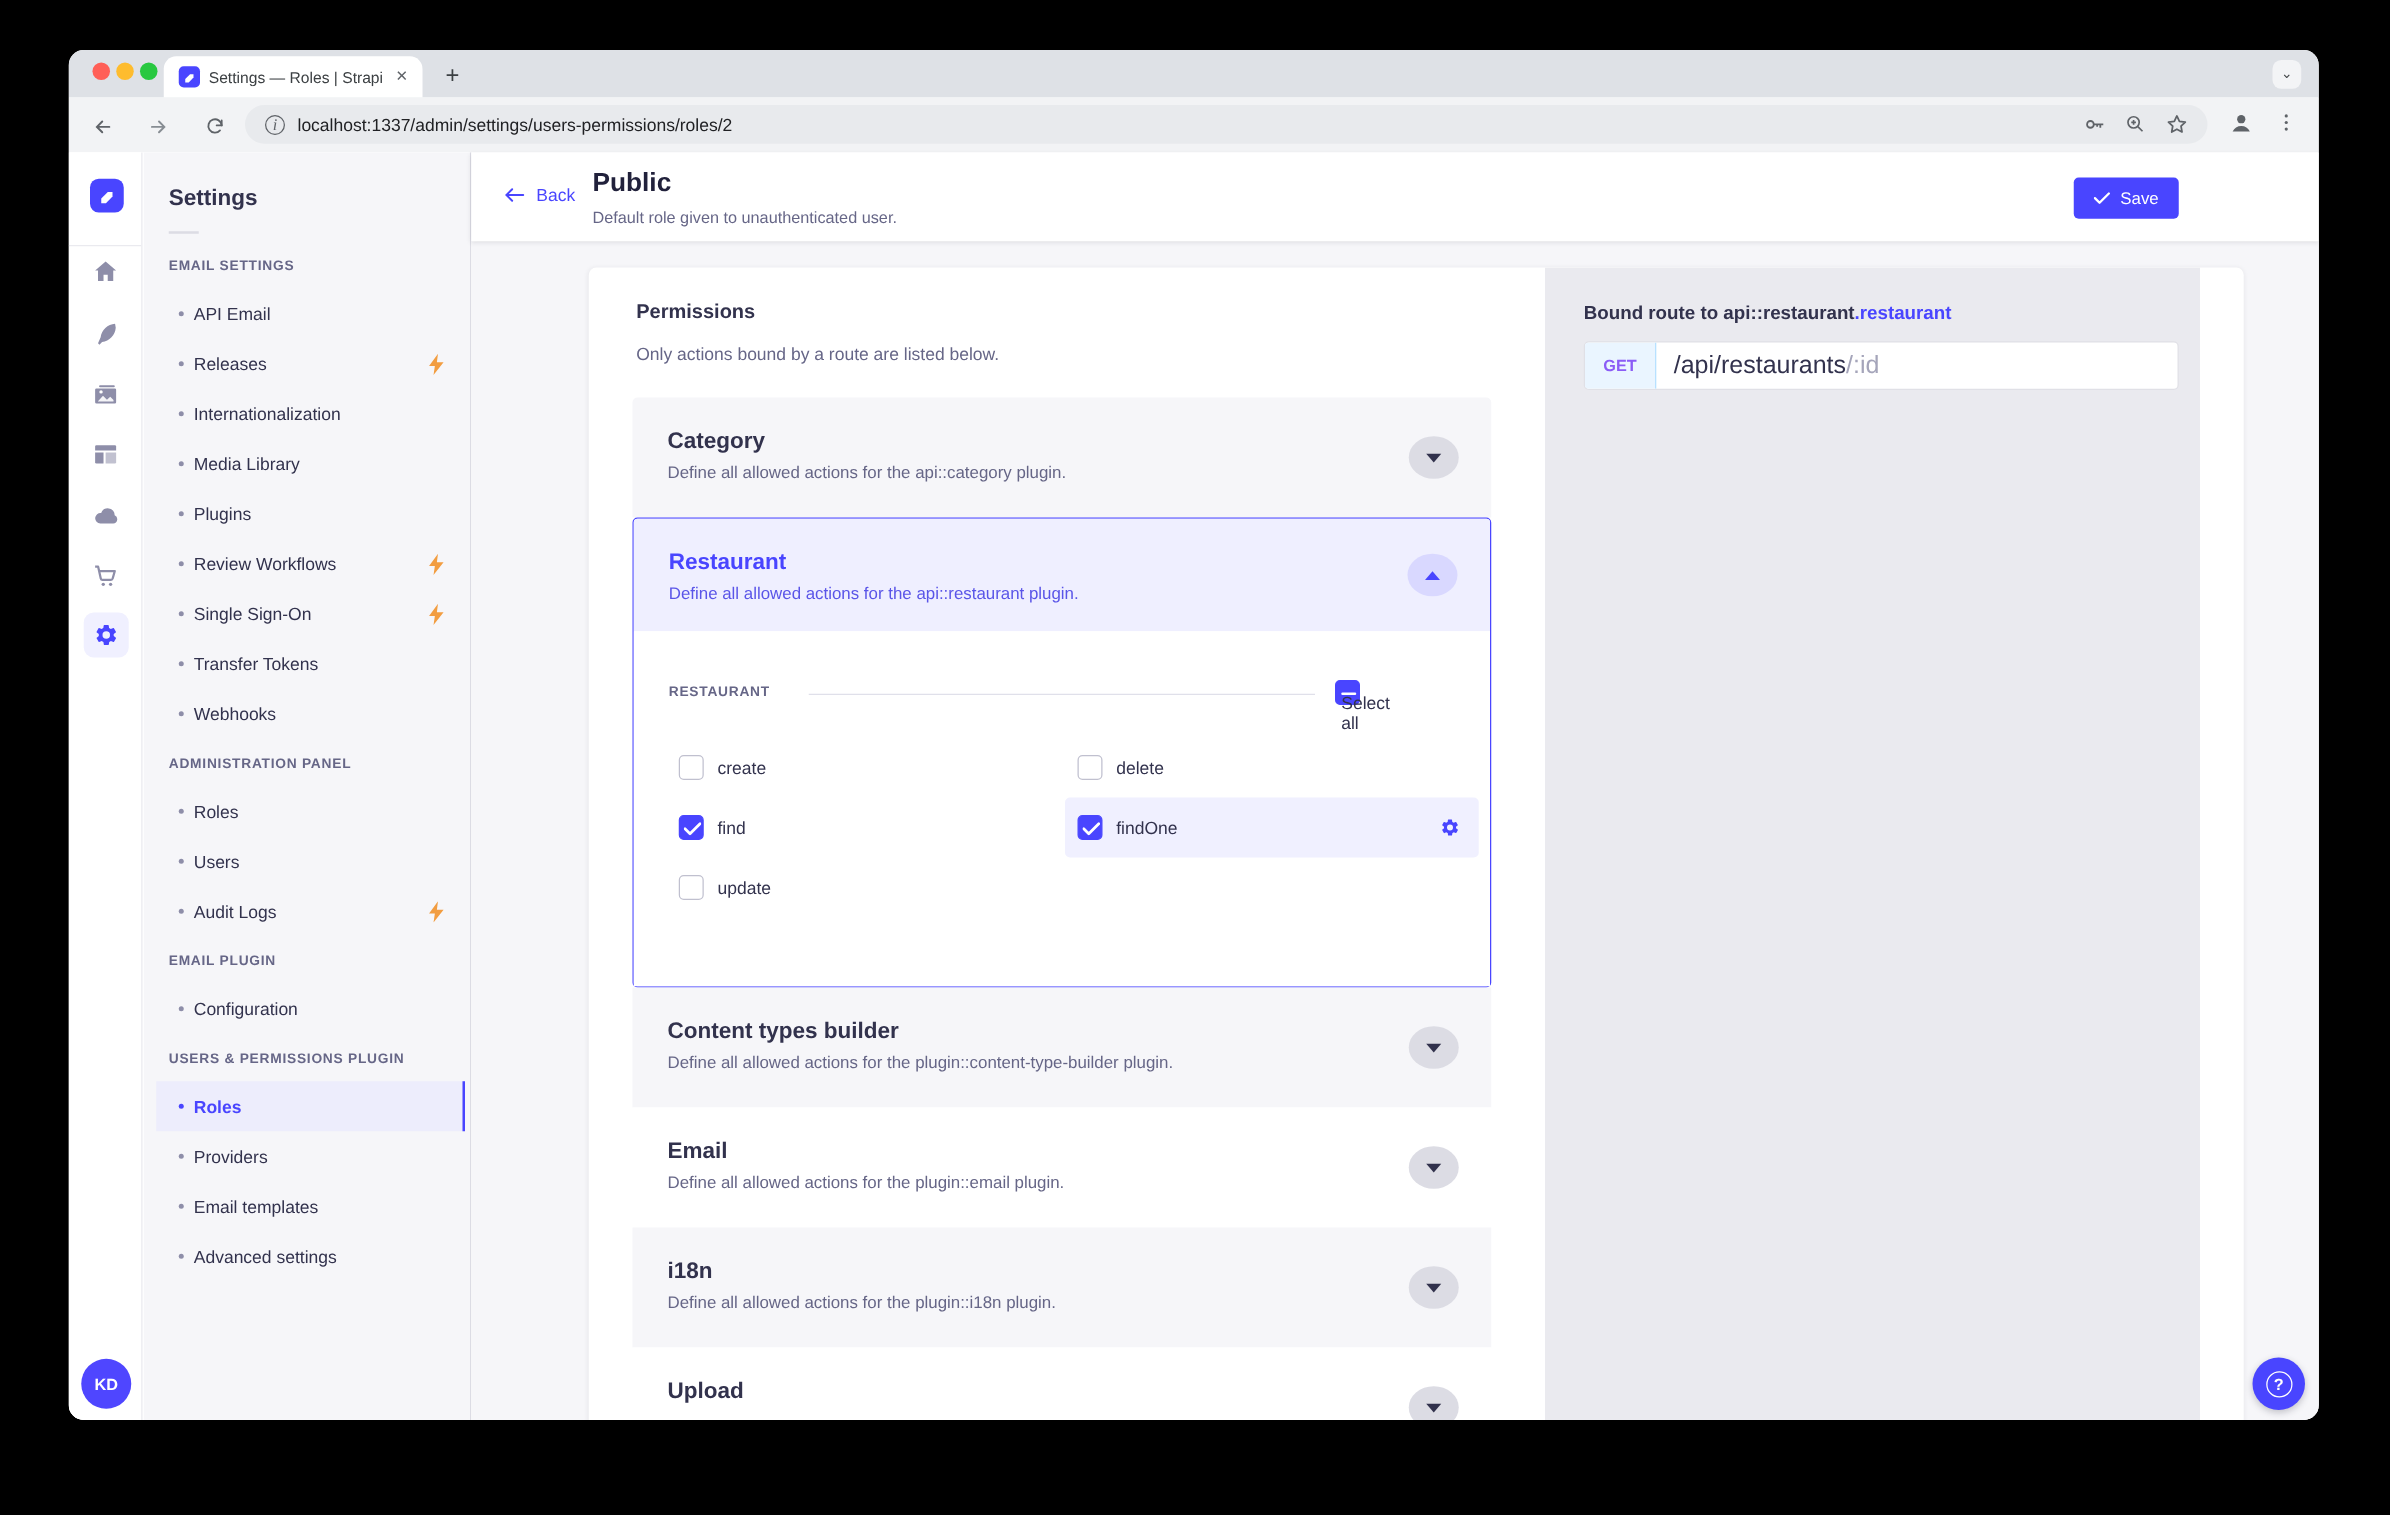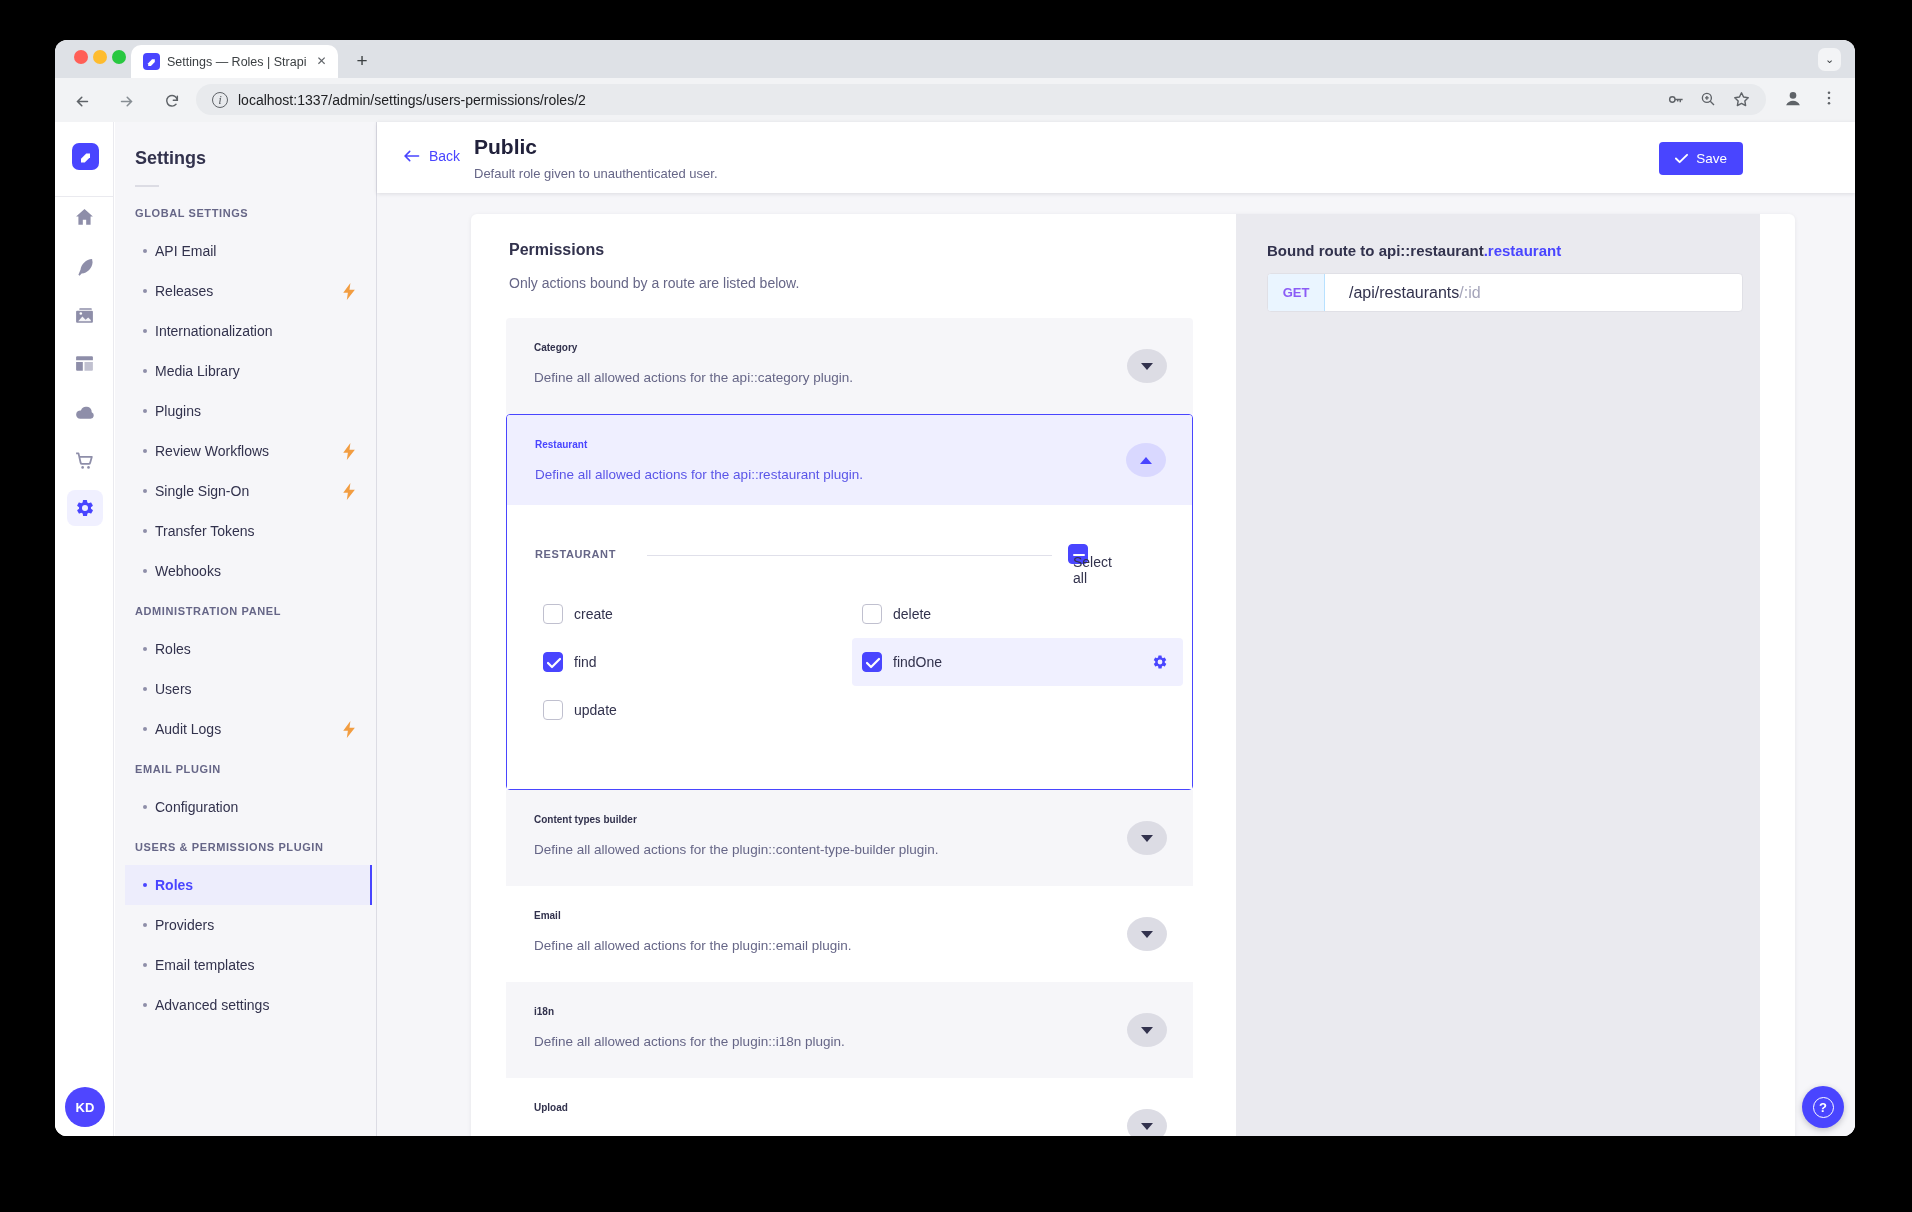--- a/index.html
+++ b/index.html
@@ -79,21 +79,21 @@
   #card { position:absolute; left:94px; top:21px; width:1324px; height:960px; background:#fff;
     border-radius:6px; box-shadow:0 1px 4px rgba(33,33,52,.08); overflow:hidden; }
   #perm-title { position:absolute; left:38px; top:27px; font-size:16px; font-weight:700; color:#32324d; }
   #perm-subtitle { position:absolute; left:38px; top:61px; font-size:14px; color:#666687; }
   #accordions { position:absolute; left:35px; top:104px; width:687px; }
 
   .acc-row { position:relative; height:96px; }
   .acc-row.tone-gray { background:#f6f6f9; }
   .acc-row.tone-white { background:#fff; }
   .acc-row:first-child { border-radius:4px 4px 0 0; }
-  .acc-title { position:absolute; left:28px; top:24px; font-size:10px; font-weight:600; color:#32324d; }
+  .acc-title { position:absolute; left:28px; top:24px; font-size:18px; font-weight:600; color:#32324d; }
   .acc-desc { position:absolute; left:28px; top:52px; font-size:13.5px; color:#666687; }
   .acc-toggle { position:absolute; right:26px; top:50%; margin-top:-17px; width:40px; height:34px;
     border-radius:50%; background:#dcdce4; display:flex; align-items:center; justify-content:center; cursor:pointer; }
   .caret-down { width:0; height:0; border-left:6px solid transparent; border-right:6px solid transparent;
     border-top:7px solid #32324d; }
   .caret-up { width:0; height:0; border-left:6px solid transparent; border-right:6px solid transparent;
     border-bottom:7px solid #4945ff; }
 
   #acc-expanded { position:relative; height:376px; border:1px solid #4945ff; border-radius:4px; background:#fff; }
   #acc-exp-header { position:relative; height:90px; background:#efefff; border-radius:3px 3px 0 0; }
@@ -123,21 +123,21 @@
   .cb.indeterminate .dash { display:block; }
 
   
   #route-panel { position:absolute; left:765px; top:0; width:524px; height:100%; background:#eaeaef; }
   #route-heading { position:absolute; left:31px; top:28px; font-size:15px; font-weight:600; color:#32324d; }
   #route-heading .suffix { color:#4945ff; }
   #route-box { position:absolute; left:31px; top:59px; width:476px; height:39px; background:#fff;
     border:1px solid #e0e0e6; border-radius:4px; display:flex; align-items:stretch; overflow:hidden; }
   #route-method { width:57px; background:#eaf5ff; border-right:1px solid #b8e1ff; color:#8b5cf6;
     font-size:13px; font-weight:700; display:flex; align-items:center; justify-content:center; }
-  #route-path { display:flex; align-items:center; padding-left:24px; font-size:16px; color:#32324d; }
+  #route-path { display:flex; align-items:center; padding-left:14px; font-size:20px; color:#32324d; }
   #route-path .param { color:#a5a5ba; }
 
   #help-btn { position:absolute; left:1425px; top:893px; width:42px; height:42px; border-radius:50%;
     background:#4945ff; color:#fff; display:flex; align-items:center; justify-content:center; cursor:pointer;
     box-shadow:0 2px 6px rgba(33,33,52,.25); }
   #help-btn .qm { width:21px; height:21px; border:1.6px solid #fff; border-radius:50%; font-size:13px;
     font-weight:700; text-align:center; line-height:19px; }
 </style>
 </head>
 <body>
@@ -271,21 +271,21 @@
             <path d="M19.14 12.94c.04-.3.06-.61.06-.94s-.02-.64-.07-.94l2.03-1.58a.5.5 0 0 0 .12-.64l-1.92-3.32a.5.5 0 0 0-.61-.22l-2.39.96a7.03 7.03 0 0 0-1.62-.94l-.36-2.54a.5.5 0 0 0-.5-.42h-3.84a.5.5 0 0 0-.5.42l-.36 2.54c-.59.24-1.13.56-1.62.94l-2.39-.96a.5.5 0 0 0-.61.22L2.74 8.84a.5.5 0 0 0 .12.64l2.03 1.58c-.05.3-.07.63-.07.94s.02.64.07.94l-2.03 1.58a.5.5 0 0 0-.12.64l1.92 3.32c.14.24.42.34.61.22l2.39-.96c.49.38 1.03.7 1.62.94l.36 2.54c.04.24.25.42.5.42h3.84c.25 0 .46-.18.5-.42l.36-2.54c.59-.24 1.13-.56 1.62-.94l2.39.96c.23.09.47 0 .61-.22l1.92-3.32a.5.5 0 0 0-.12-.64l-2.03-1.58zM12 15.6A3.6 3.6 0 1 1 12 8.4a3.6 3.6 0 0 1 0 7.2z"></path>
           </svg>
       </div>
       <div id="rail-avatar">KD</div>
     </div>
 
     <div id="subnav">
       <div id="subnav-title">Settings</div>
       <div id="subnav-divider"></div>
       <div id="subnav-sections">
-          <div class="snav-section-label">GLOBAL SETTINGS</div>
+          <div class="snav-section-label">EMAIL SETTINGS</div>
           <div class="snav-item">
     <span class="dot"></span>
     <span class="lbl">API Email</span>
 
   </div>
           <div class="snav-item">
     <span class="dot"></span>
     <span class="lbl">Releases</span>
     <svg class="bolt" viewBox="0 0 14 19">
               <polygon points="8,0 0,11 5.2,11 4,19 13,7.5 7,7.5" fill="#f29d41"></polygon>

